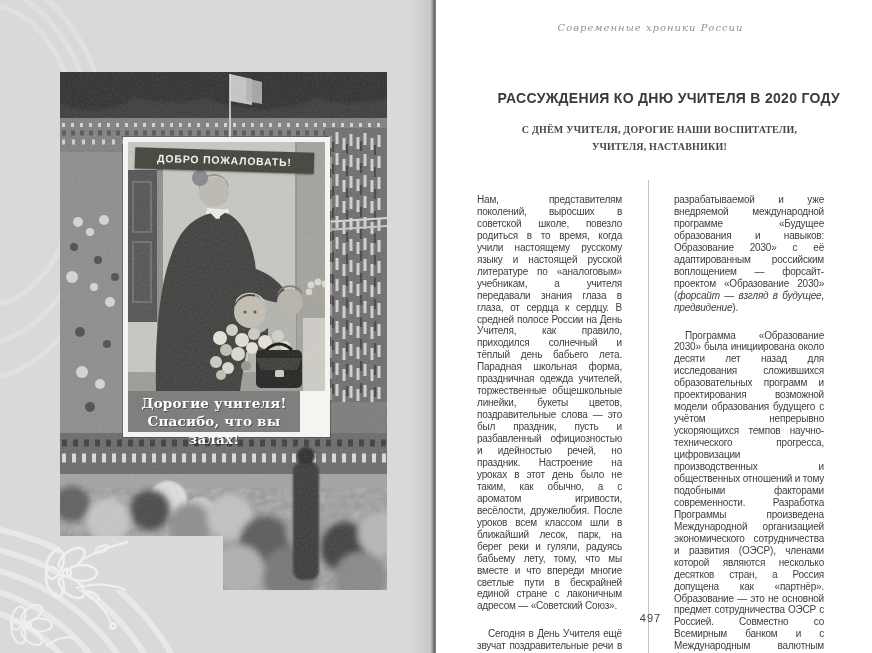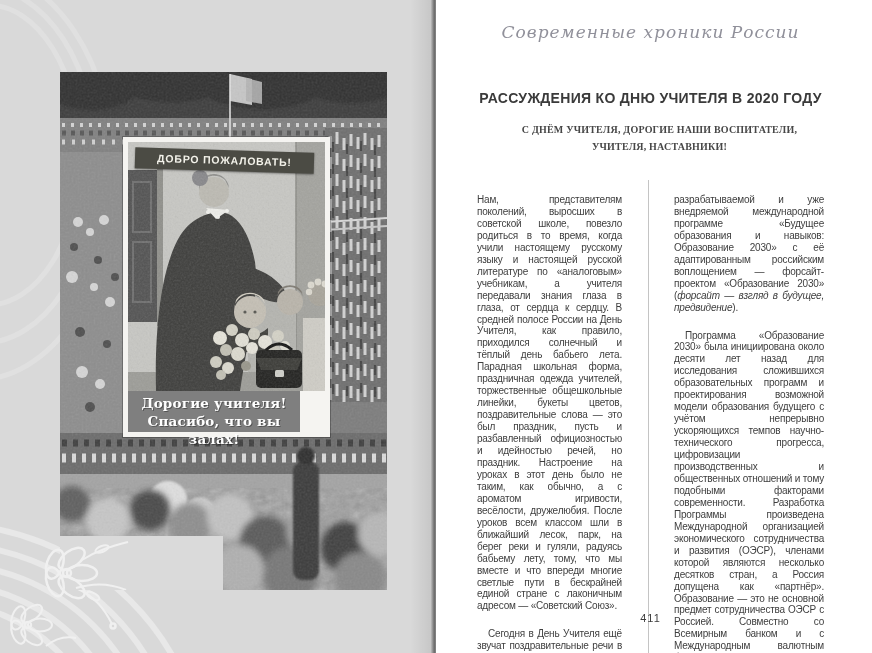--- a/index.html
+++ b/index.html
@@ -31,23 +31,23 @@
 
   
   .spine{position:absolute;left:431px;top:0;width:6px;height:653px;
          background:linear-gradient(to right,#bdbdbd,#6b6b6b 55%,#9b9b9b);}
   .right-inner-shadow{position:absolute;left:437px;top:0;width:14px;height:653px;
          background:linear-gradient(to right,rgba(0,0,0,.12),rgba(0,0,0,0));}
 
   
   .right-page{position:absolute;left:436px;top:0;width:436px;height:653px;background:#ffffff;}
   .running-head{position:absolute;left:25px;top:22px;width:379px;text-align:center;
-        font-family:"DejaVu Serif",serif;font-style:italic;font-size:17px;color:#90909a;
+        font-family:"DejaVu Serif",serif;font-style:italic;font-size:10px;color:#90909a;
         letter-spacing:1px;}
-  .title{position:absolute;left:25px;top:90px;width:379px;text-align:center;
+  .title{position:absolute;left:25px;top:90px;width:379px;text-align:right;
         font-weight:bold;font-size:14px;color:#3a3a3a;letter-spacing:.3px;}
   .subtitle{position:absolute;left:34px;top:122px;width:379px;text-align:center;
         font-weight:bold;font-size:10px;line-height:16.5px;color:#474747;letter-spacing:.2px;font-family:Liberation Serif, serif;}
   .columns{position:absolute;left:25px;top:178px;width:379px;display:flex;}
   .col{font-size:10px;line-height:11.95px;letter-spacing:-0.2px;text-align:justify;color:#3e3e3e;}
   .col p{margin:16px;}
   .col p.indent{text-indent:11px;}
   .col1{width:177px;}
   .col2{width:182px;}
   .colsep{width:1px;background:#c4c4c4;margin:2px 9px 2px 10px;}
@@ -333,15 +333,15 @@
         <p>Нам, представителям поколений, выросших в советской школе, повезло родиться в то время, когда учили настоящему русскому языку и настоящей русской литературе по «аналоговым» учебникам, а учителя передавали знания глаза в глаза, от сердца к сердцу. В средней полосе России на День Учителя, как правило, приходился солнечный и тёплый день бабьего лета. Парадная школьная форма, праздничная одежда учителей, торжественные общешкольные линейки, букеты цветов, поздравительные слова — это был праздник, пусть и разбавленный официозностью и идейностью речей, но праздник. Настроение на уроках в этот день было не таким, как обычно, а с ароматом игривости, весёлости, дружелюбия. После уроков всем классом шли в ближайший лесок, парк, на берег реки и гуляли, радуясь бабьему лету, тому, что мы вместе и что впереди многие светлые пути в бескрайней единой стране с лаконичным адресом — «Советский Союз».</p>
         <p class="indent">Сегодня в День Учителя ещё звучат поздравительные речи в школах и дарятся цветы учителям, а в актовых залах проводятся самодеятельные концерты. Ещё звучат. И смогут звучать ещё лет пятнадцать. До 2026 года, как определили реформаторы российского образования в не афишируемой, но активно</p>
       </div>
       <div class="colsep"></div>
       <div class="col col2">
         <p><span>разрабатываемой и уже внедряемой международной программе «Будущее образования и навыков: Образование 2030» с её адаптированным российским воплощением — форсайт-проектом «Образование 2030» (</span><i>форсайт — взгляд в будущее, предвидение</i><span>).</span></p>
         <p class="indent">Программа «Образование 2030» была инициирована около десяти лет назад для исследования сложившихся образовательных программ и проектирования возможной модели образования будущего с учётом непрерывно ускоряющихся темпов научно-технического прогресса, цифровизации производственных и общественных отношений и тому подобными факторами современности. Разработка Программы произведена Международной организацией экономического сотрудничества и развития (ОЭСР), членами которой являются несколько десятков стран, а Россия допущена как «партнёр». Образование — это не основной предмет сотрудничества ОЭСР с Россией. Совместно со Всемирным банком и с Международным валютным фондом ОЭСР предоставляет ежегодные программы построения в нашей стране системы развитой рыночной экономики, диктующие российскому правительству, какую социально-экономическую политику следует проводить. На этот</p>
       </div>
     </div>
 
-    <div class="pageno">411</div>
+    <div class="pageno">497</div>
   </div>
 </div>
 
 </body></html>

